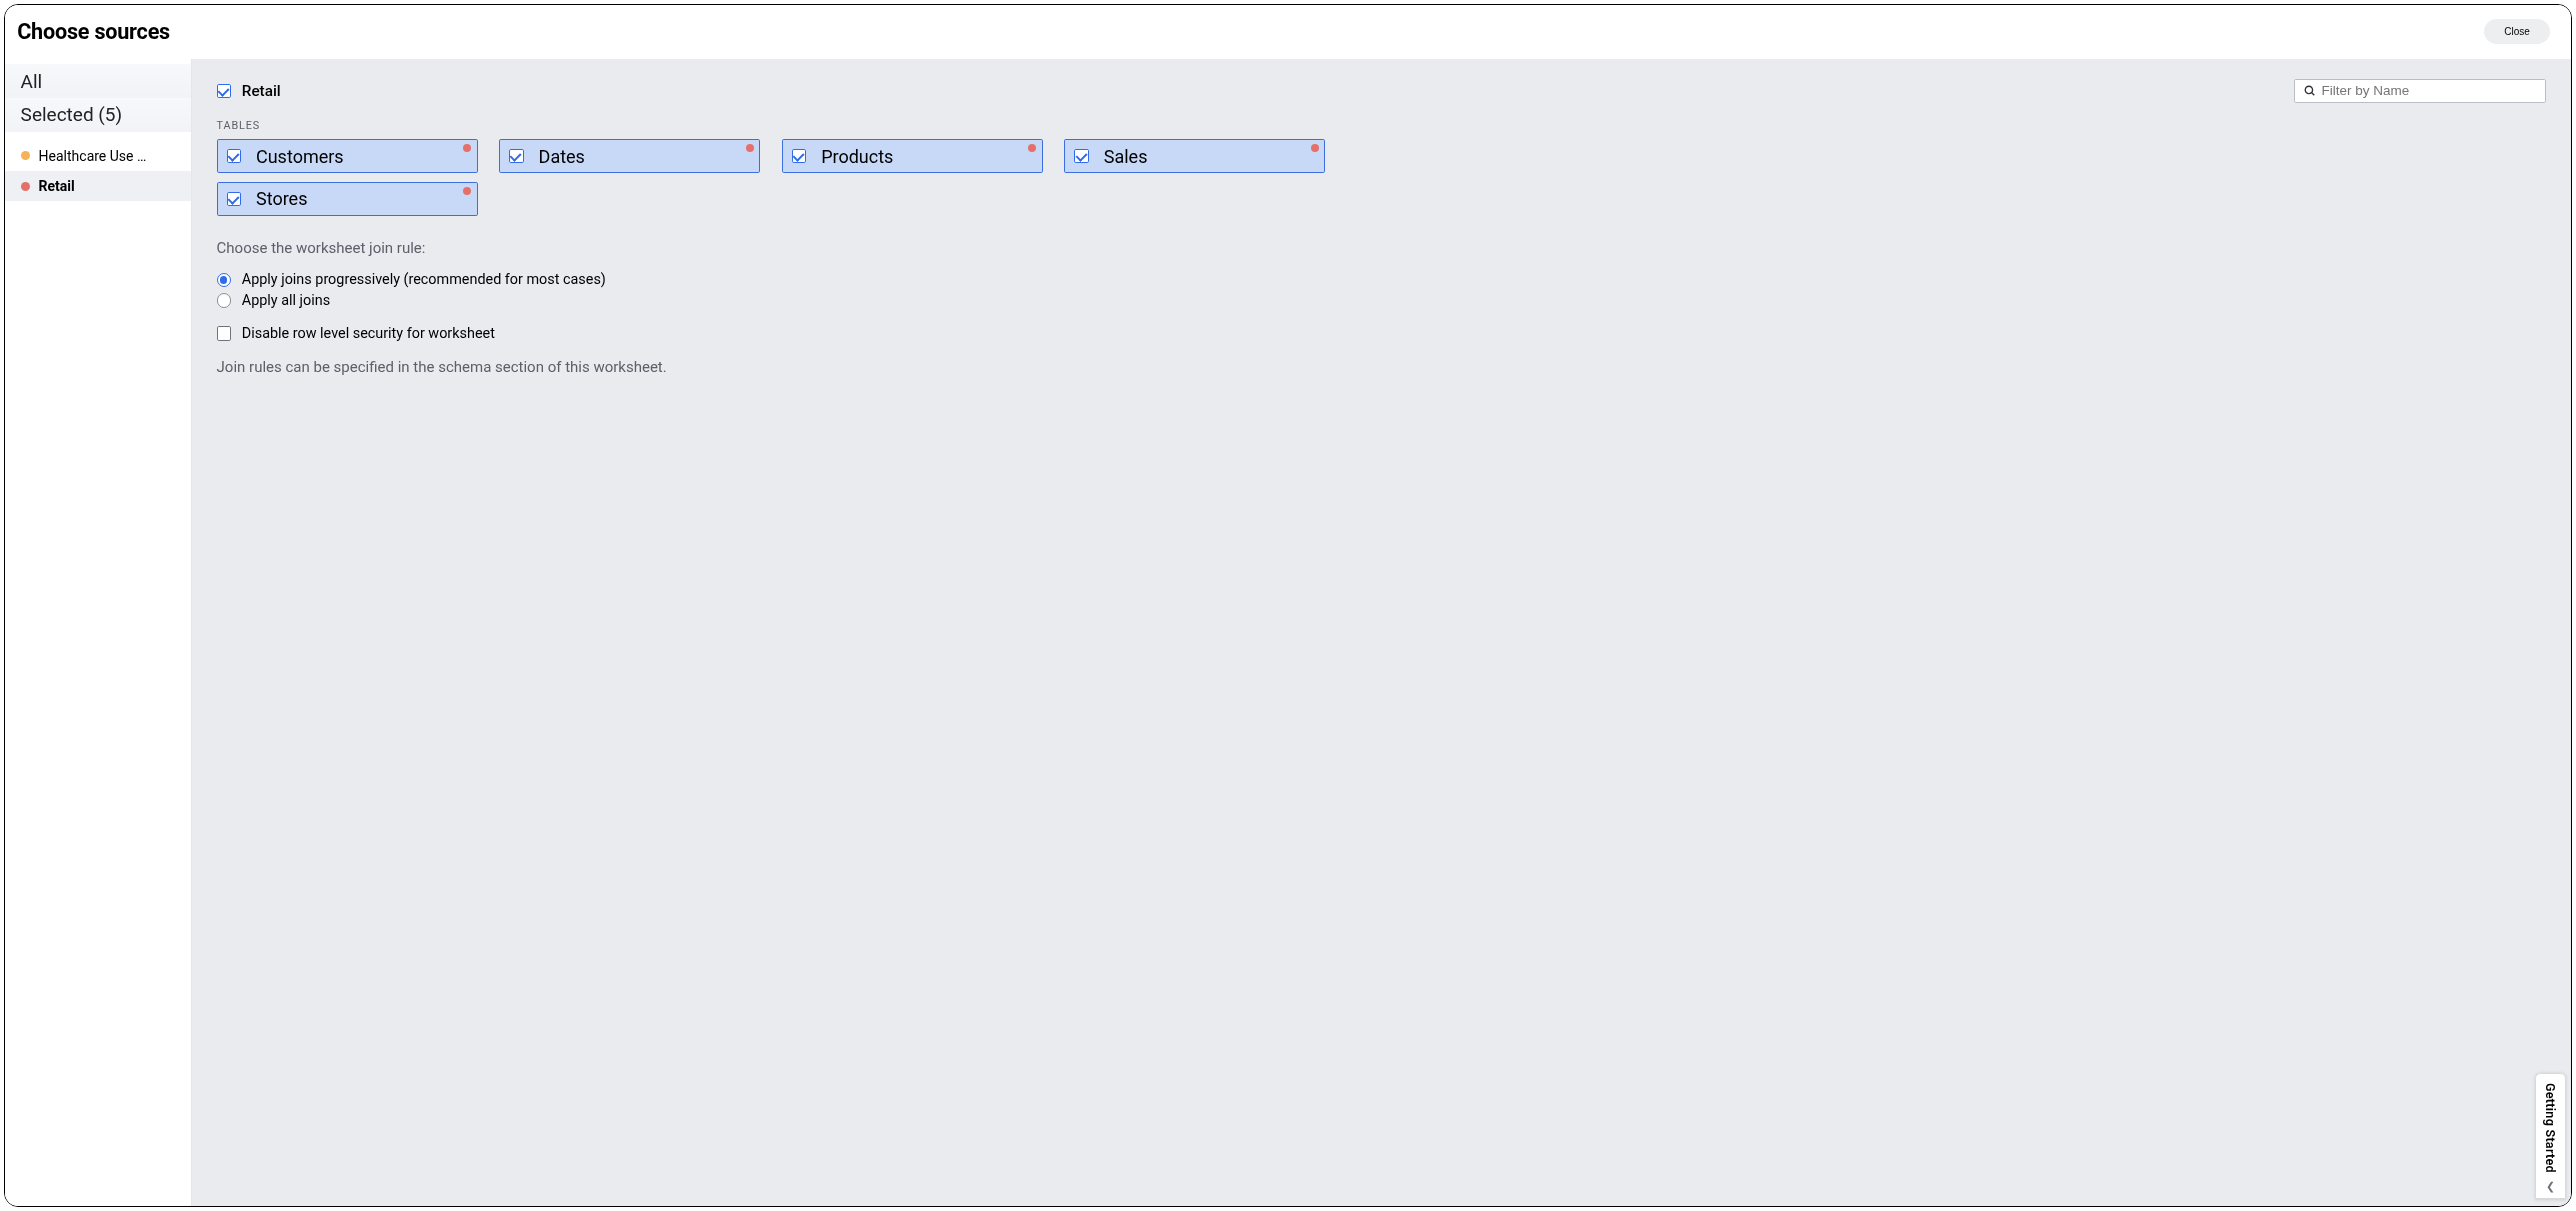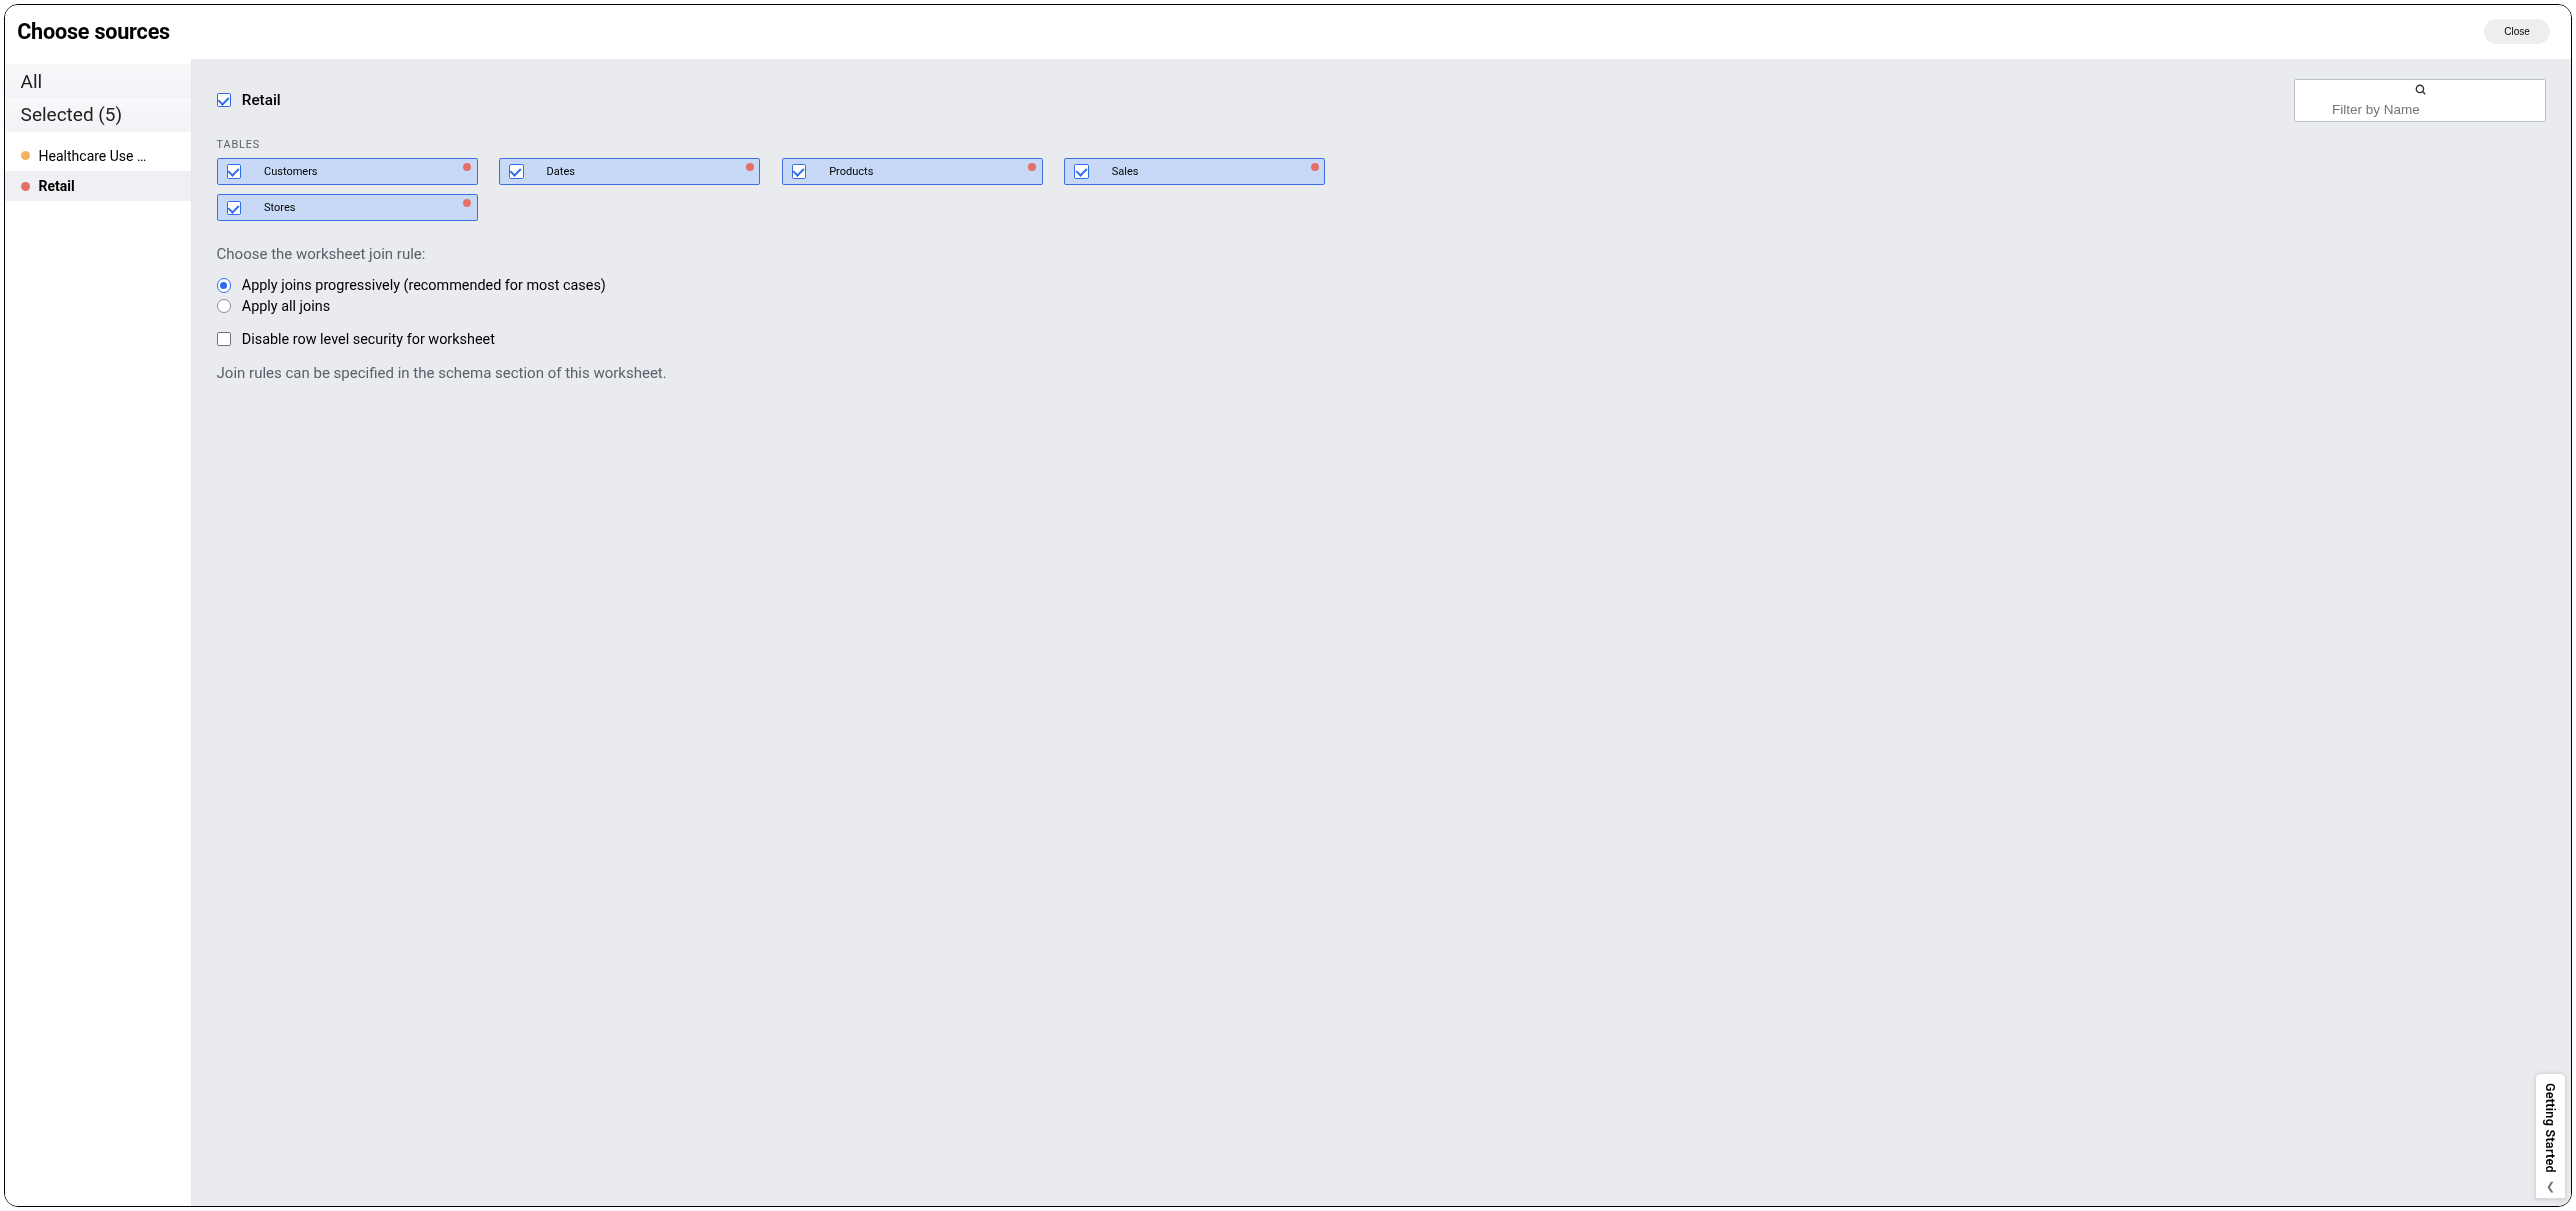--- a/index.html
+++ b/index.html
@@ -120,21 +120,20 @@
 
   .filter-input-wrap {
     display: flex;
     align-items: center;
     gap: 5.4px;
     background: #fff;
     border: 0.9px solid #B9BDC5;
     border-radius: 1.8px;
     padding: 3.6px 7.2px;
     width: 252px;
-    flex-direction: column;
   }
   .filter-input-wrap input {
     border: none;
     outline: none;
     font-size: 13.5px;
     flex: 1;
     background: transparent;
   }
   .filter-input-wrap svg { flex-shrink: 0; }
 
@@ -152,22 +151,22 @@
     margin-bottom: 23.4px;
   }
   .table-chip {
     position: relative;
     background: #C8D9F7;
     border: 1.4px solid #3B6FE0;
     border-radius: 1.8px;
     padding: 5.4px 9px;
     display: flex;
     align-items: center;
-    gap: 23px;
-    font-size: 11px;
+    gap: 15px;
+    font-size: 18px;
     cursor: pointer;
   }
   .table-chip .status-dot {
     position: absolute;
     top: 3.6px; right: 5.4px;
     width: 8px; height: 8px;
     border-radius: 50%;
     background: #E57069;
   }
 

